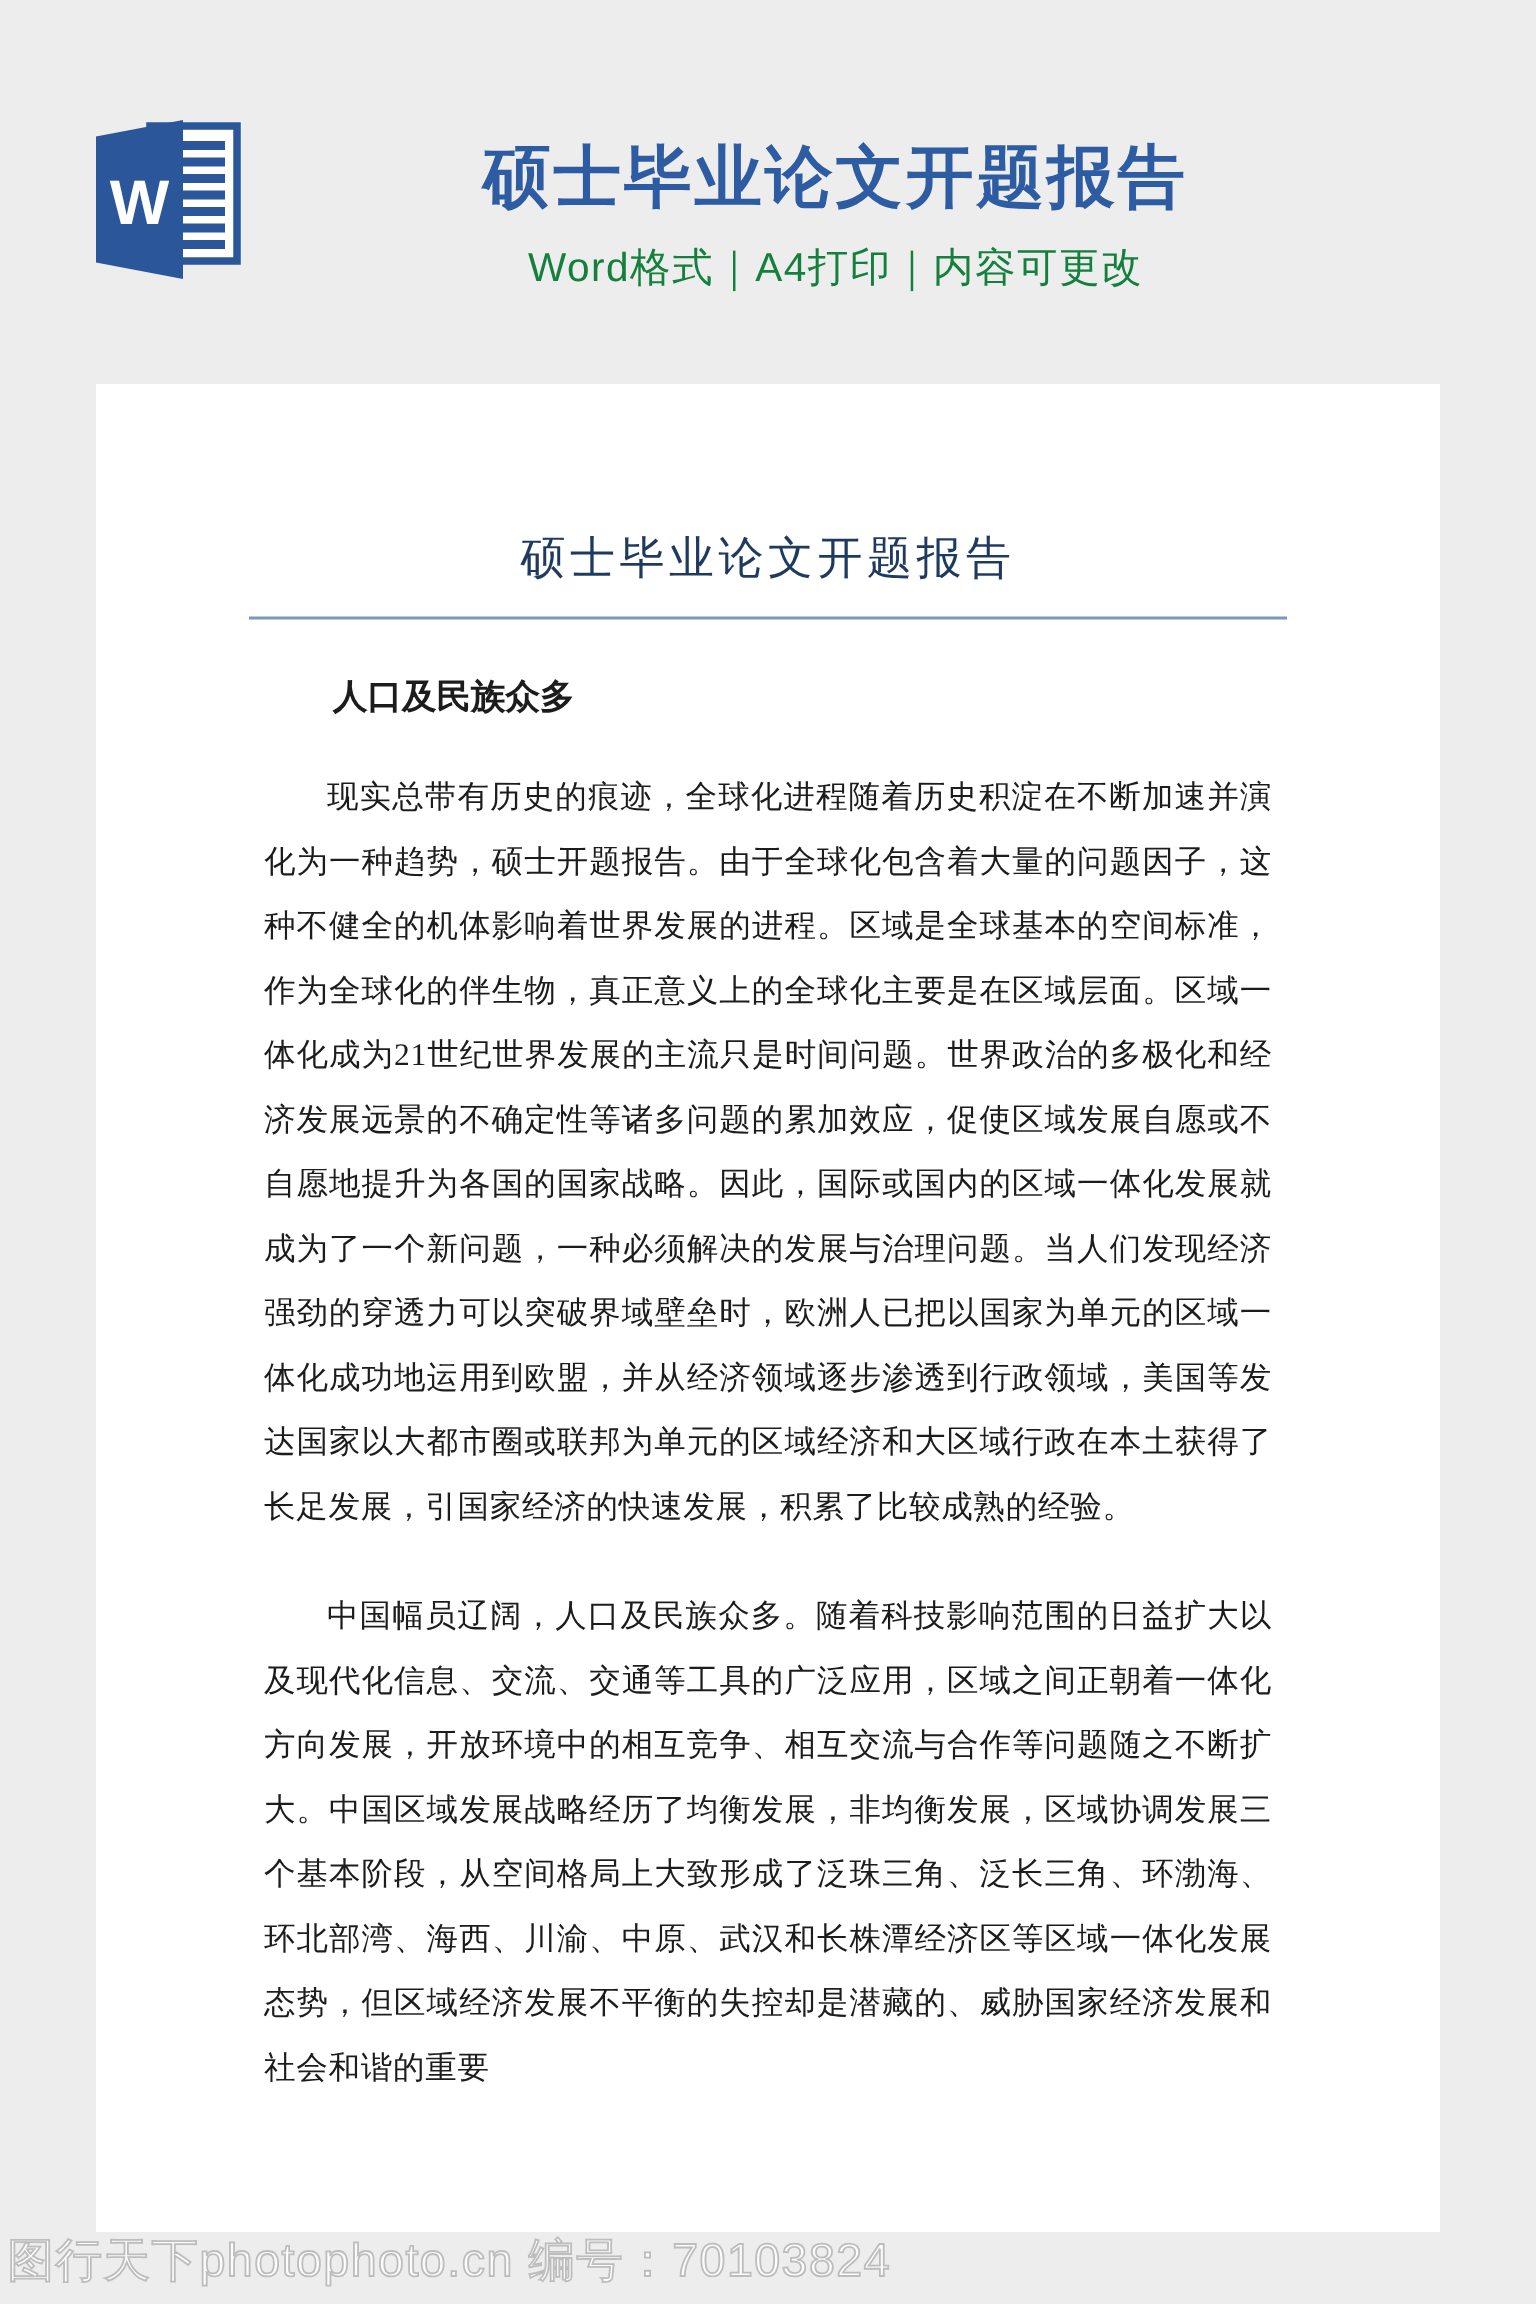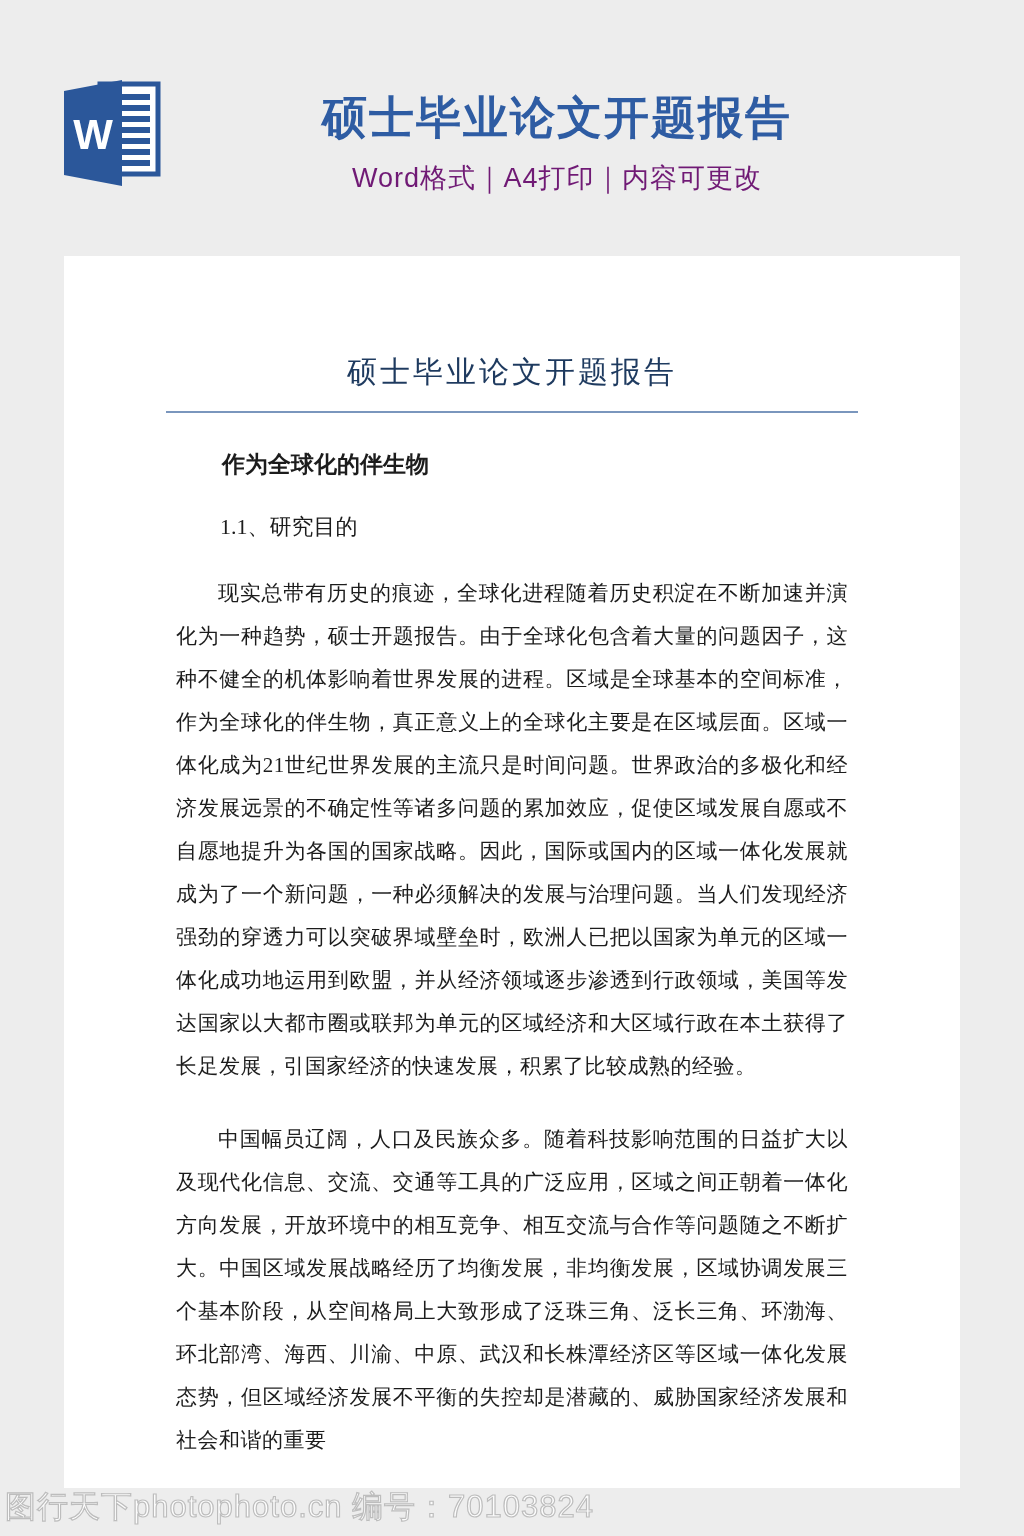--- a/index.html
+++ b/index.html
@@ -14,21 +14,21 @@
   
   .banner{position:absolute;top:0;left:0;width:1024px;height:256px;}
   .word-icon{position:absolute;left:60px;top:76px;width:106px;height:114px;}
   .banner-text{position:absolute;left:150px;right:60px;top:92px;text-align:center;}
   .banner-title{
     font-size:45px;font-weight:bold;letter-spacing:2px;
     color:#2e5ca3;line-height:1.15;
     font-family:"Liberation Sans", sans-serif;
   }
   .banner-subtitle{
-    margin-top:16px;font-size:27px;color:#701a75;letter-spacing:1px;
+    margin-top:16px;font-size:27px;color:#15803d;letter-spacing:1px;
   }
 
   
   .page{
     position:absolute;left:64px;top:256px;width:896px;height:1232px;
     background:#ffffff;
   }
   .page-inner{
     padding:96px 112px 0 112px;
     font-family:"Liberation Serif","DejaVu Serif",serif;
@@ -98,24 +98,23 @@
   </div>
 </div>
 
 <div class="page">
   <div class="page-inner">
 
     <h1 class="doc-title">硕士毕业论文开题报告</h1>
 
     <hr class="doc-rule">
 
-    <p class="sec-heading">作为全球化的伴生物</p>
+    <p class="sec-heading">人口及民族众多</p>
 
 
-    <p class="sub-heading">1.1、研究目的</p>
 
     <p class="para">现实总带有历史的痕迹，全球化进程随着历史积淀在不断加速并演化为一种趋势，硕士开题报告。由于全球化包含着大量的问题因子，这种不健全的机体影响着世界发展的进程。区域是全球基本的空间标准，作为全球化的伴生物，真正意义上的全球化主要是在区域层面。区域一体化成为21世纪世界发展的主流只是时间问题。世界政治的多极化和经济发展远景的不确定性等诸多问题的累加效应，促使区域发展自愿或不自愿地提升为各国的国家战略。因此，国际或国内的区域一体化发展就成为了一个新问题，一种必须解决的发展与治理问题。当人们发现经济强劲的穿透力可以突破界域壁垒时，欧洲人已把以国家为单元的区域一体化成功地运用到欧盟，并从经济领域逐步渗透到行政领域，美国等发达国家以大都市圈或联邦为单元的区域经济和大区域行政在本土获得了长足发展，引国家经济的快速发展，积累了比较成熟的经验。</p>
 
     <p class="para">中国幅员辽阔，人口及民族众多。随着科技影响范围的日益扩大以及现代化信息、交流、交通等工具的广泛应用，区域之间正朝着一体化方向发展，开放环境中的相互竞争、相互交流与合作等问题随之不断扩大。中国区域发展战略经历了均衡发展，非均衡发展，区域协调发展三个基本阶段，从空间格局上大致形成了泛珠三角、泛长三角、环渤海、环北部湾、海西、川渝、中原、武汉和长株潭经济区等区域一体化发展态势，但区域经济发展不平衡的失控却是潜藏的、威胁国家经济发展和社会和谐的重要</p>
 
   </div>
 </div>
 
 <div class="footer-band"></div>
 <div class="watermark">图行天下photophoto.cn 编号：70103824</div>

